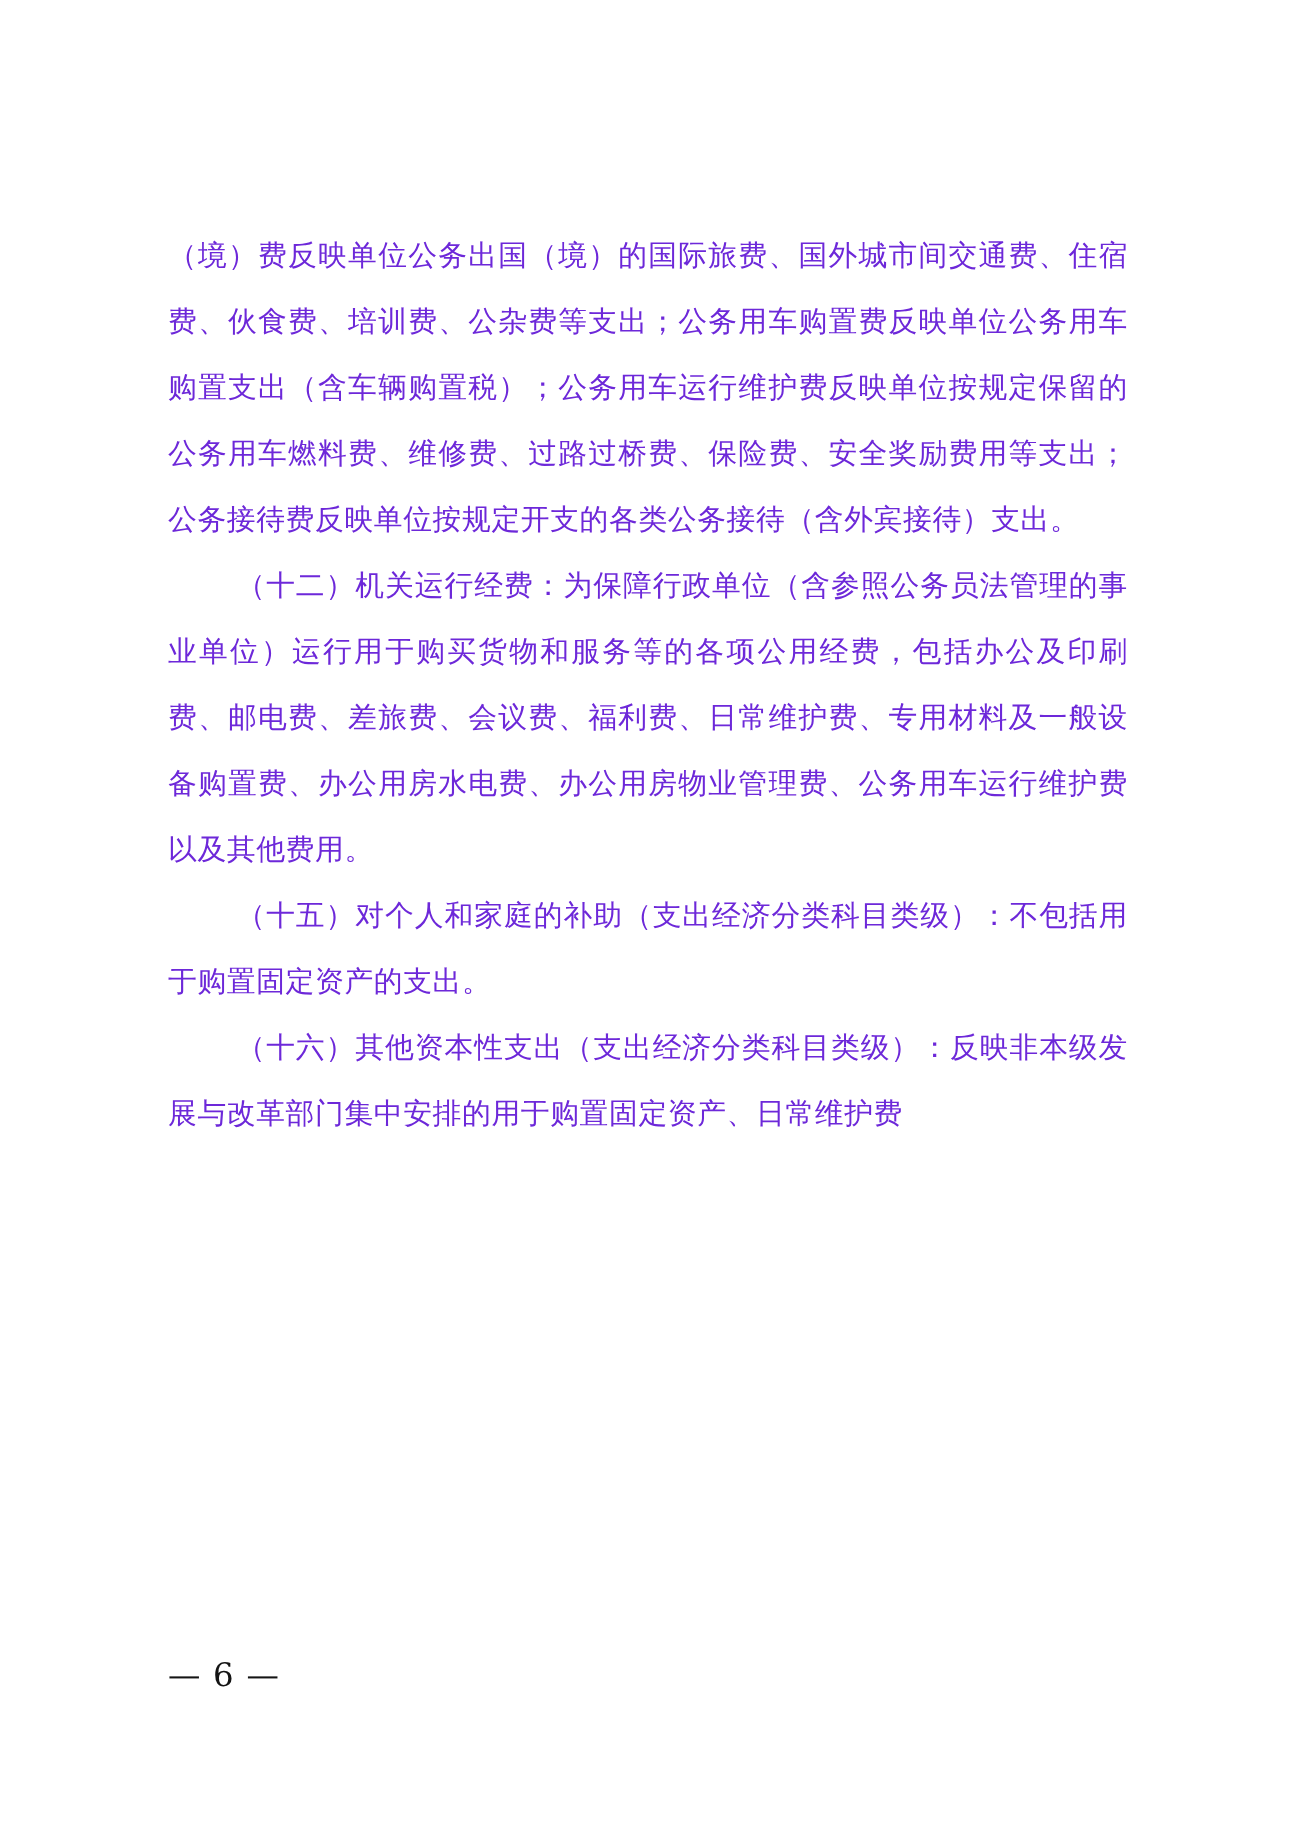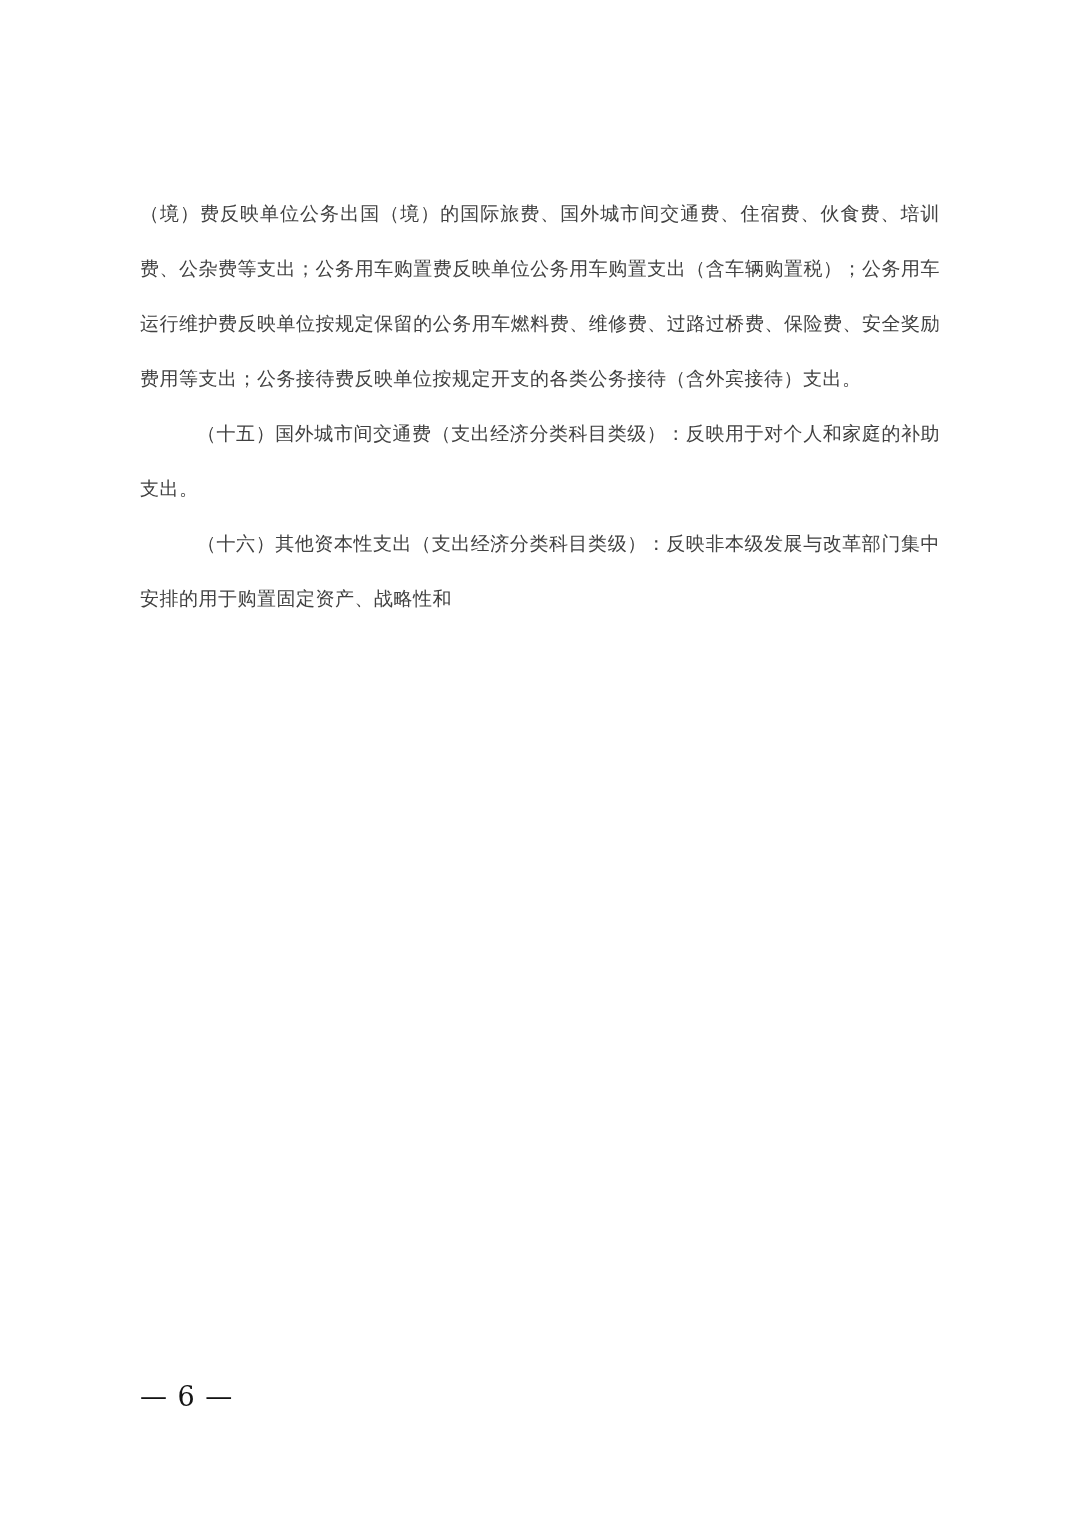--- a/index.html
+++ b/index.html
@@ -17,27 +17,27 @@
     font-family: "DejaVu Serif", "Liberation Serif", serif;
     color: #1a1a1a;
   }
   .content {
     position: absolute;
     left: 140px;
     top: 186px;
     width: 800px;
   }
   .para {
-    font-size: 19px;
+    font-size: 24px;
     line-height: 55px;
     letter-spacing: 0.5px;
     text-align: justify;
     text-justify: inter-ideograph;
     margin: 0 0 0 0;
-    color: #404040;
+    color: #6d28d9;
   }
   .para + .para {
     margin-top: 0px;
   }
   .indent {
     text-indent: 57px;
   }
   .footer {
     position: absolute;
     left: 140px;
@@ -53,26 +53,27 @@
 </style>
 </head>
 <body>
 
 <div class="page">
 
   <div class="content">
 
     <p class="para">（境）费反映单位公务出国（境）的国际旅费、国外城市间交通费、住宿费、伙食费、培训费、公杂费等支出；公务用车购置费反映单位公务用车购置支出（含车辆购置税）；公务用车运行维护费反映单位按规定保留的公务用车燃料费、维修费、过路过桥费、保险费、安全奖励费用等支出；公务接待费反映单位按规定开支的各类公务接待（含外宾接待）支出。</p>
 
+    <p class="para indent">（十二）机关运行经费：为保障行政单位（含参照公务员法管理的事业单位）运行用于购买货物和服务等的各项公用经费，包括办公及印刷费、邮电费、差旅费、会议费、福利费、日常维护费、专用材料及一般设备购置费、办公用房水电费、办公用房物业管理费、公务用车运行维护费以及其他费用。</p>
 
 
 
-    <p class="para indent">（十五）国外城市间交通费（支出经济分类科目类级）：反映用于对个人和家庭的补助支出。</p>
+    <p class="para indent">（十五）对个人和家庭的补助（支出经济分类科目类级）：不包括用于购置固定资产的支出。</p>
 
-    <p class="para indent">（十六）其他资本性支出（支出经济分类科目类级）：反映非本级发展与改革部门集中安排的用于购置固定资产、战略性和</p>
+    <p class="para indent">（十六）其他资本性支出（支出经济分类科目类级）：反映非本级发展与改革部门集中安排的用于购置固定资产、日常维护费</p>
 
   </div>
 
   <div class="footer">
     <span class="pageno">— 6 —</span>
   </div>
 
 </div>
 
 </body></html>

